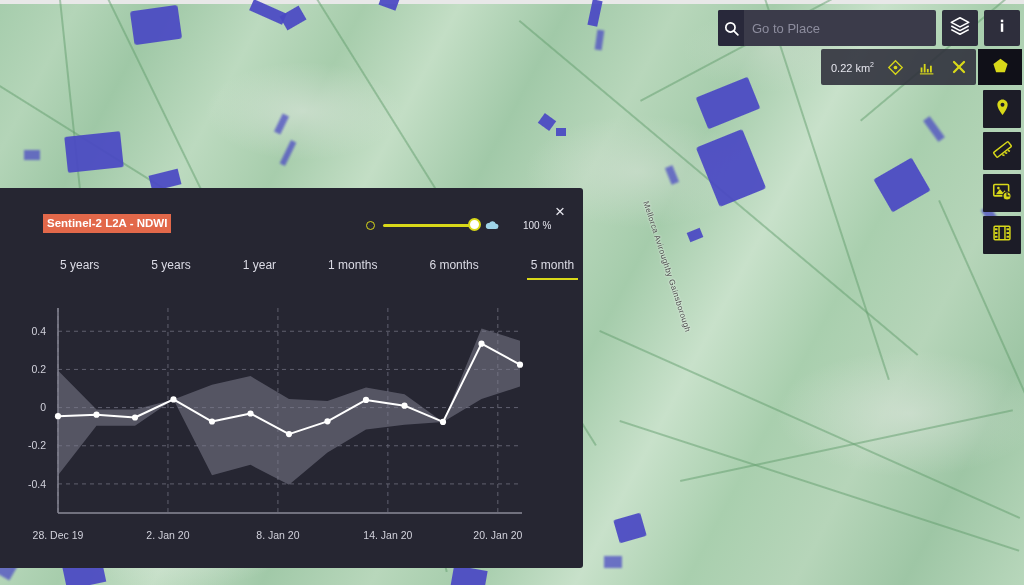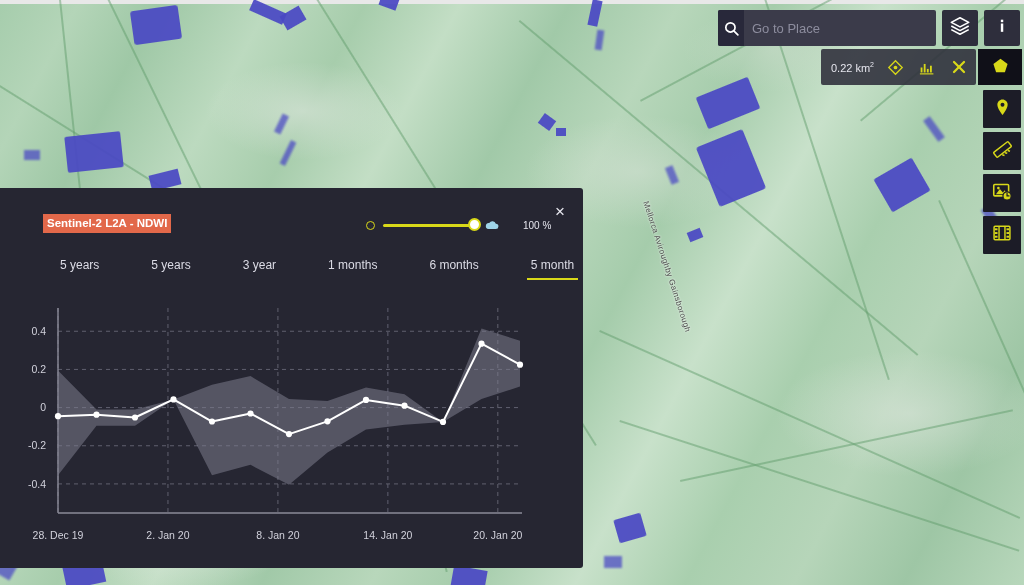--- a/index.html
+++ b/index.html
@@ -423,21 +423,21 @@
             <path d="M6 15h12.2a4.6 4.6 0 0 0 .4-9.2A6.3 6.3 0 0 0 7.3 4.6 4.9 4.9 0 0 0 6 15z" fill="#9fd4e8"></path>
           </svg>
         </span>
         <span class="cloud-pct">100 %</span>
       </div>
     </div>
 
     <div class="tabs">
       <div class="tab">5 years</div>
       <div class="tab">5 years</div>
-      <div class="tab">3 year</div>
+      <div class="tab">1 year</div>
       <div class="tab">1 months</div>
       <div class="tab">6 months</div>
       <div class="tab active">5 month</div>
     </div>
 
     <div class="chart-box">
       <svg id="chart-svg" width="583" height="250" viewBox="0 0 583 250">
           <line x1="58" y1="33.265306122448976" x2="520" y2="33.265306122448976" stroke="#60606f" stroke-width="1" stroke-dasharray="4,4"></line>
           <text x="46" y="36.86530612244898" text-anchor="end" class="tick-label">0.4</text>
           <line x1="58" y1="71.42857142857142" x2="520" y2="71.42857142857142" stroke="#60606f" stroke-width="1" stroke-dasharray="4,4"></line>

